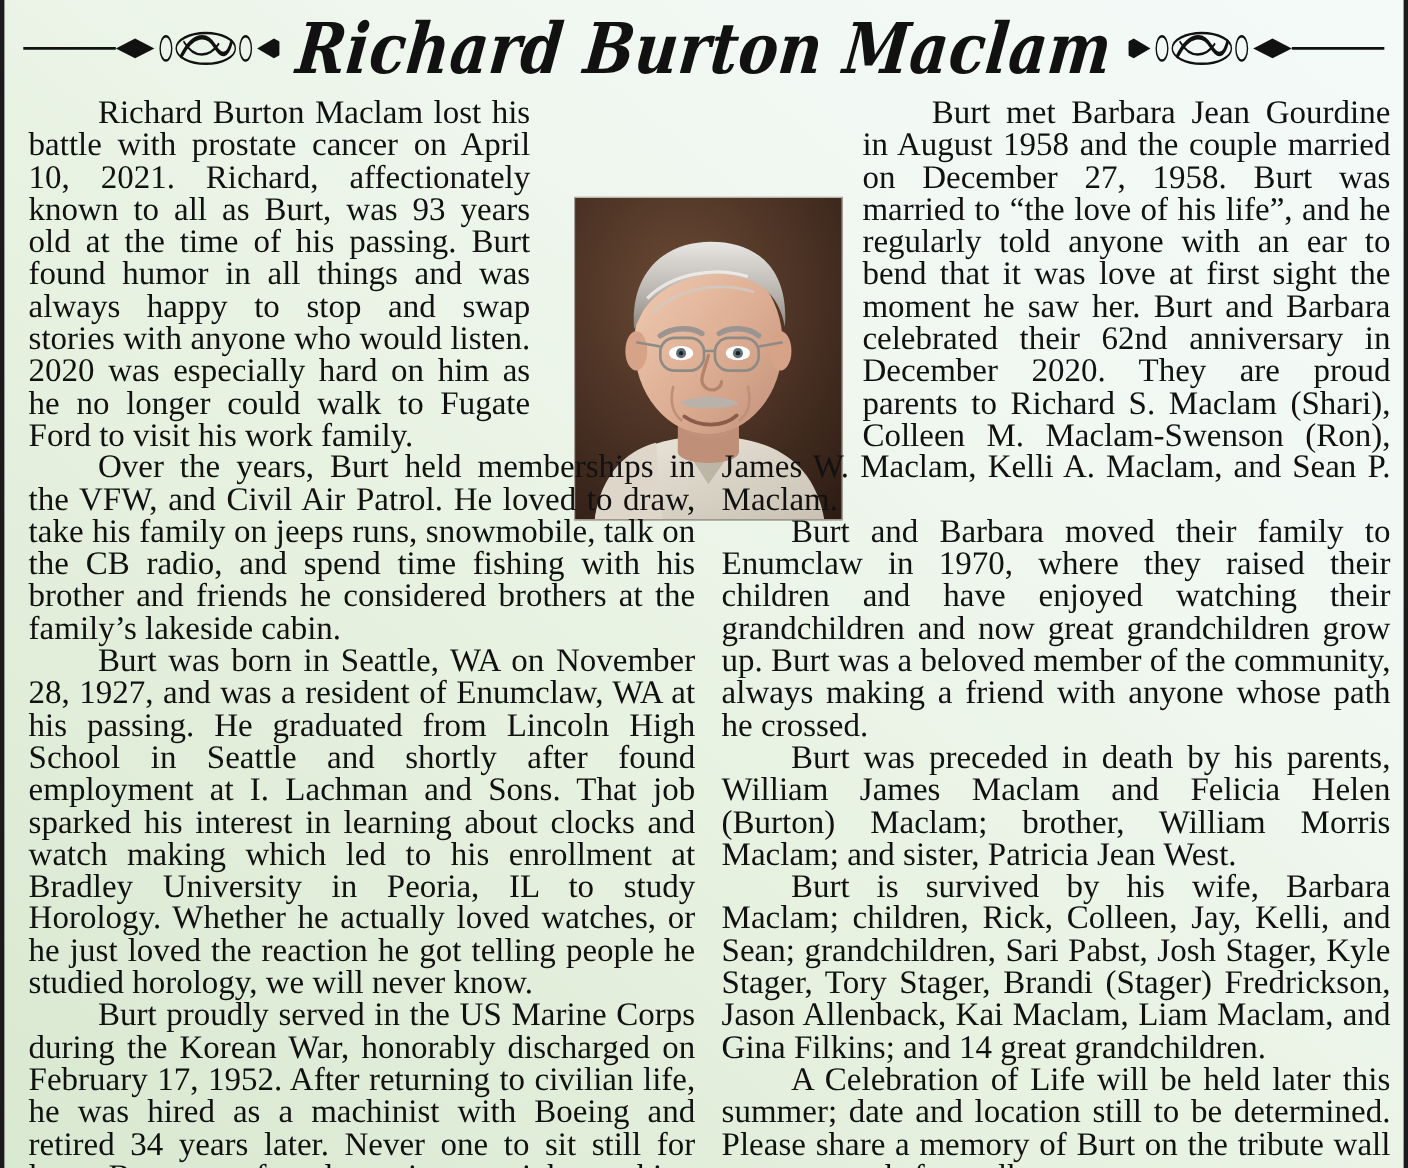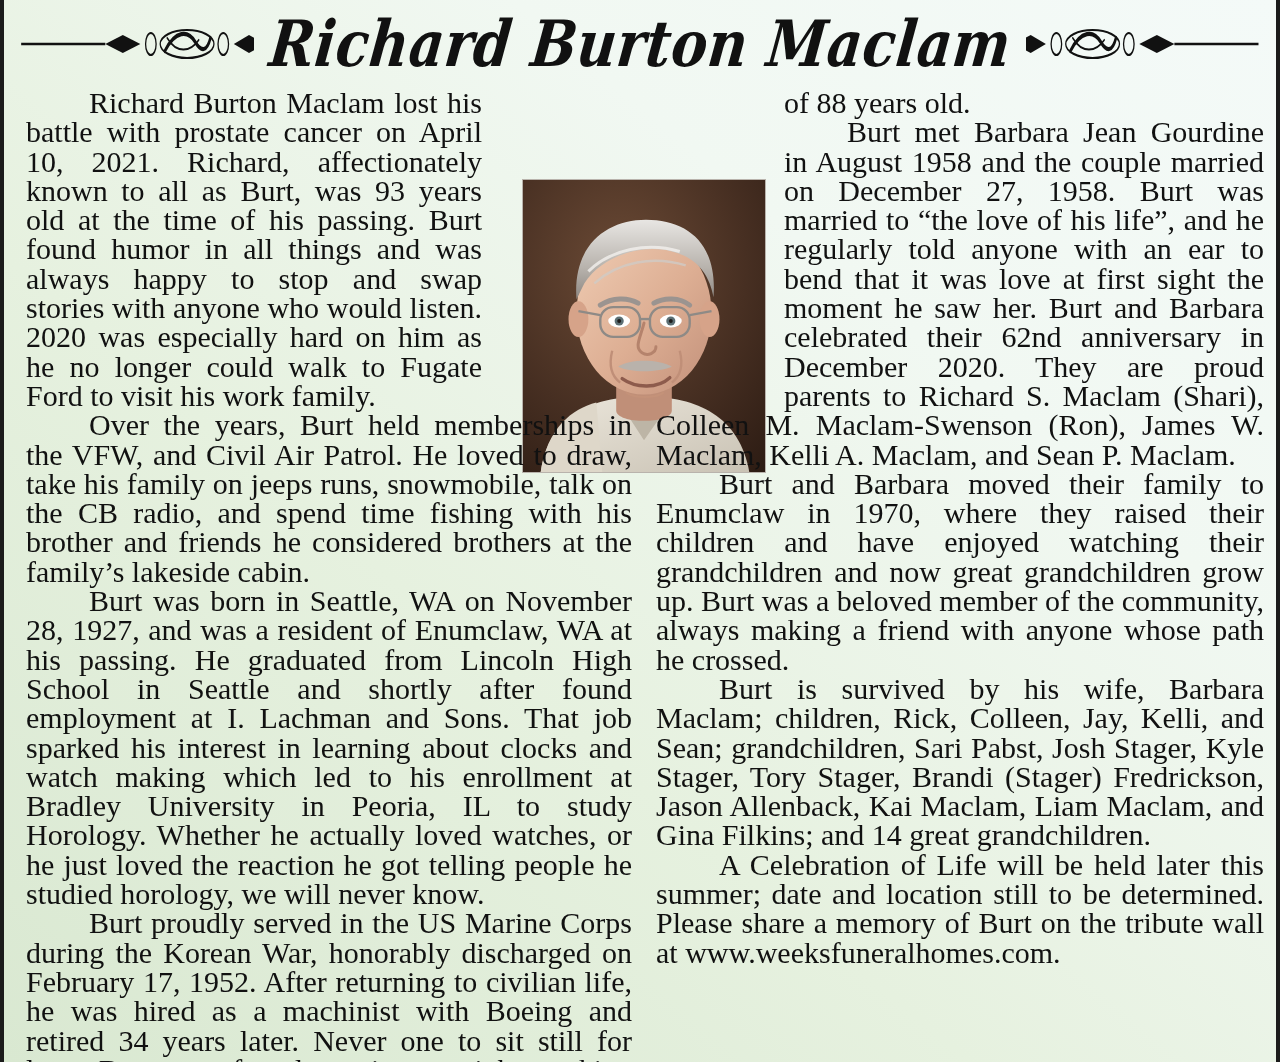--- a/index.html
+++ b/index.html
@@ -233,21 +233,21 @@
     <div class="column" id="col-left">
       <div class="wrap-left"></div>
       <p>Richard Burton Maclam lost his battle with prostate cancer on April 10, 2021.  Richard, affectionately known to all as Burt, was 93 years old at the time of his passing. Burt found humor in all things and was always happy to stop and swap stories with anyone who would listen.  2020 was especially hard on him as he no longer could walk to Fugate Ford to visit his work family.</p>
       <p>Over the years, Burt held memberships in the VFW, and Civil Air Patrol.  He loved to draw, take his family on jeeps runs, snowmobile, talk on the CB radio, and spend time fishing with his brother and friends he considered brothers at the family’s lakeside cabin.</p>
       <p>Burt was born in Seattle, WA on November 28, 1927, and was a resident of Enumclaw, WA at his passing.  He graduated from Lincoln High School in Seattle and shortly after found employment at I. Lachman and Sons.  That job sparked his interest in learning about clocks and watch making which led to his enrollment at Bradley University in Peoria, IL to study Horology. Whether he actually loved watches, or he just loved the reaction he got telling people he studied horology, we will never know.</p>
       <p>Burt proudly served in the US Marine Corps during the Korean War, honorably discharged on February 17, 1952.  After returning to civilian life, he was hired as a machinist with Boeing and retired 34 years later.  Never one to sit still for long, Burt soon found a retirement job, working for Fugate Ford as a delivery driver where he was employed for another 25 years, retiring at the age</p>
     </div>
 
     <div class="column" id="col-right">
       <div class="wrap-right"></div>
-      <p class="cont">of 88 years old.</p>
       <p>Burt met Barbara Jean Gourdine in August 1958 and the couple married on December 27, 1958.  Burt was married to “the love of his life”, and he regularly told anyone with an ear to bend that it was love at first sight the moment he saw her.  Burt and Barbara celebrated their 62nd anniversary in December 2020. They are proud parents to Richard S. Maclam (Shari), Colleen M. Maclam-Swenson (Ron), James W. Maclam, Kelli A. Maclam, and Sean P. Maclam.</p>
       <p>Burt and Barbara moved their family to Enumclaw in 1970, where they raised their children and have enjoyed watching their grandchildren and now great grandchildren grow up. Burt was a beloved member of the community, always making a friend with anyone whose path he crossed.</p>
+      <p>Burt was preceded in death by his parents, William James Maclam and Felicia Helen (Burton) Maclam; brother, William Morris Maclam; and sister, Patricia Jean West.</p>
       <p>Burt is survived by his wife, Barbara Maclam; children, Rick, Colleen, Jay, Kelli, and Sean; grandchildren, Sari Pabst, Josh Stager, Kyle Stager, Tory Stager, Brandi (Stager) Fredrickson, Jason Allenback, Kai Maclam, Liam Maclam, and Gina Filkins; and 14 great grandchildren.</p>
       <p>A Celebration of Life will be held later this summer; date and location still to be determined. Please share a memory of Burt on the tribute wall at www.weeksfuneralhomes.com.</p>
     </div>
 
   </div>
 </div>
 
 </body></html>

